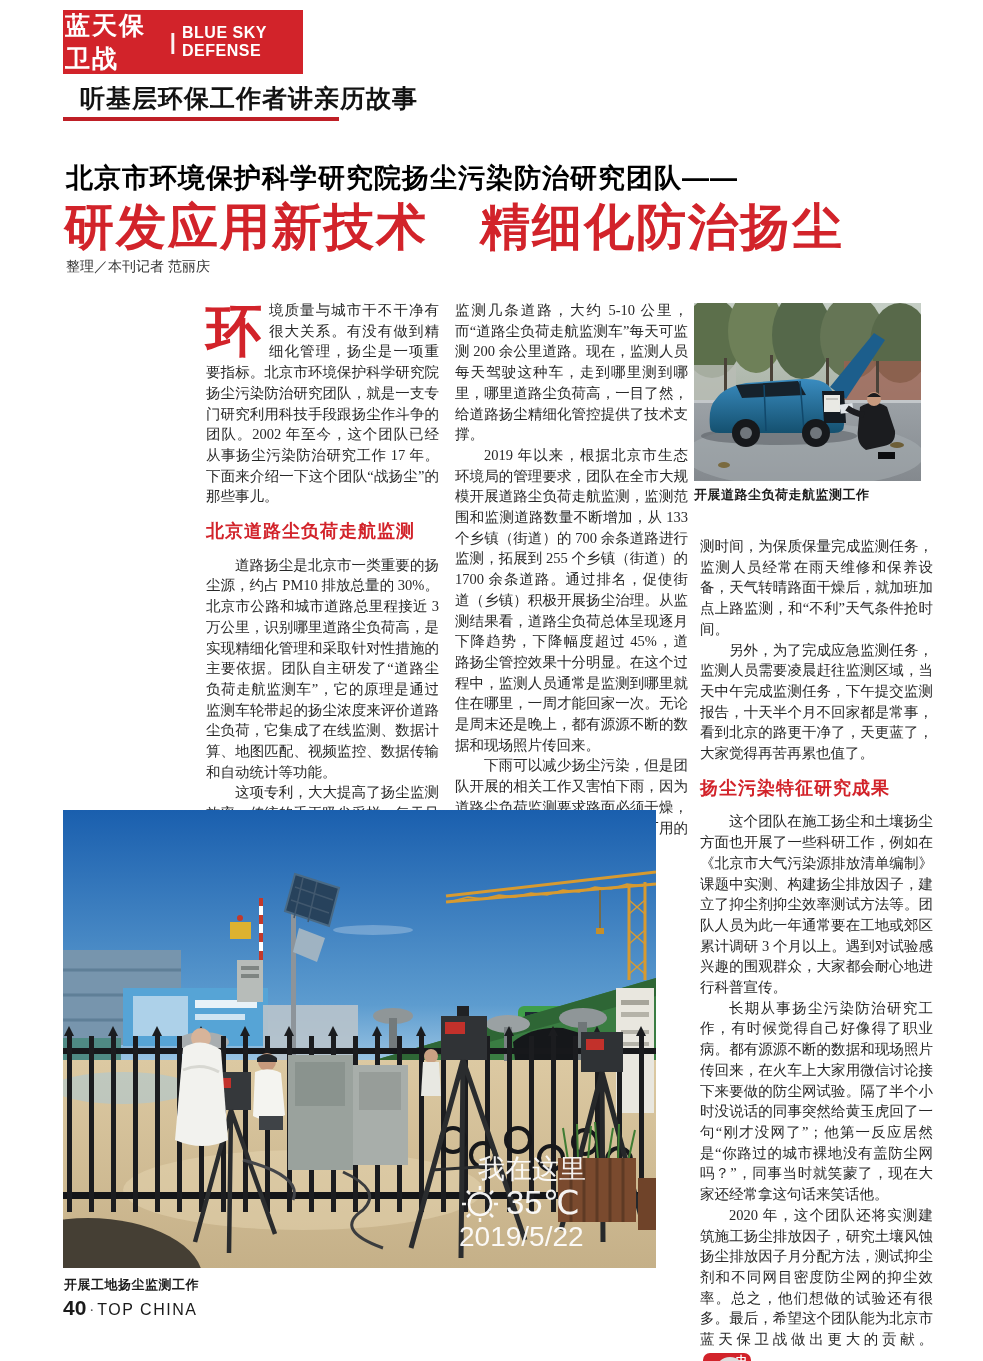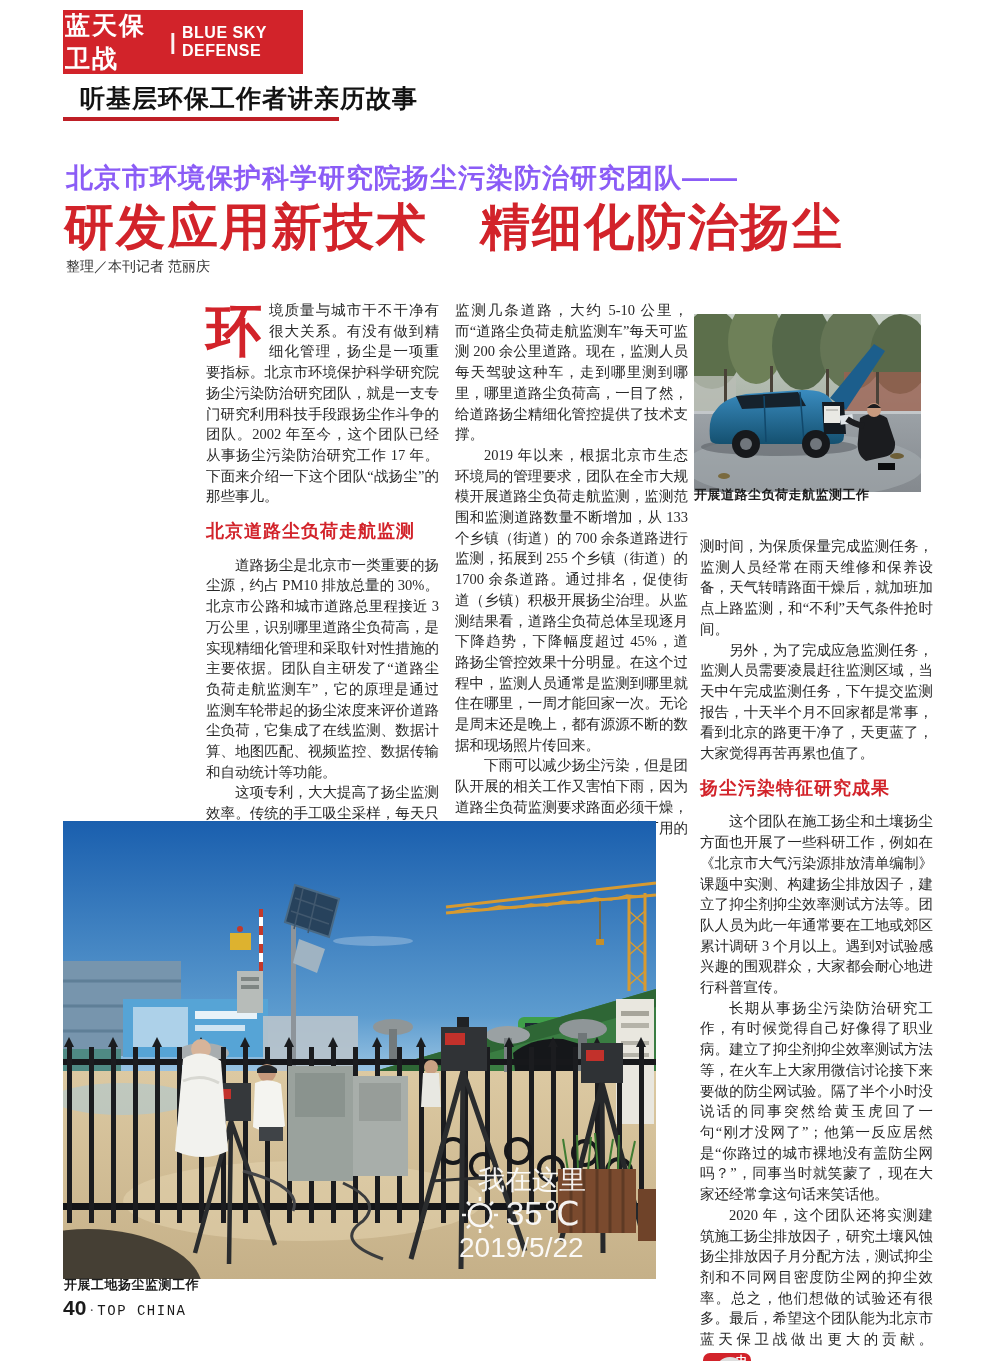--- a/index.html
+++ b/index.html
@@ -9,47 +9,47 @@
   .banner{position:absolute;left:63px;top:10px;width:240px;height:64px;background:#d2232a;
           display:flex;align-items:center;padding-left:2px;box-sizing:border-box;
           font-family:"Liberation Sans","DejaVu Sans",sans-serif;color:#fff;}
   .banner-cn{font-size:25px;font-weight:bold;letter-spacing:2px;}
   .banner-divider{font-size:22px;font-weight:bold;margin:0 6px 0 8px;opacity:.95;}
   .banner-en{font-size:16px;font-weight:bold;letter-spacing:0.5px;}
   .series{position:absolute;left:63px;top:82px;width:400px;font-family:Liberation Mono, monospace;
           font-size:25px;font-weight:bold;color:#121212;letter-spacing:1px;margin-left:17px;}
   .series-rule{position:absolute;left:63px;top:117px;width:276px;height:4px;background:#bf1f26;}
   .kicker{position:absolute;left:66px;top:160px;width:860px;font-family:"Liberation Sans","DejaVu Sans",sans-serif;
-          font-size:27px;font-weight:bold;color:#8b5cf6;letter-spacing:1px;}
+          font-size:27px;font-weight:bold;color:#000000;letter-spacing:1px;}
   .headline{position:absolute;left:64px;top:194px;width:900px;font-family:"Liberation Sans","DejaVu Sans",sans-serif;
           font-size:50px;font-weight:bold;color:#d2232a;letter-spacing:2px;}
   .byline{position:absolute;left:66px;top:258px;font-family:"Liberation Sans","DejaVu Sans",sans-serif;
           font-size:14px;color:#333;}
   
   .col{position:absolute;width:233px;font-size:14.5px;line-height:20.7px;text-align:justify;
        text-justify:inter-character;word-break:break-all;}
   .col p{margin:0;}
   .col p.indent{text-indent:2em;}
   .dropcap{float:left;font-family:"Liberation Sans","DejaVu Sans",sans-serif;font-weight:bold;
            font-size:56px;line-height:56px;color:#d2232a;margin:3px 7px 0 0;}
   .subhead{font-family:"Liberation Sans","DejaVu Sans",sans-serif;font-size:18px;font-weight:bold;
            color:#d2232a;text-align:left;margin:14px 0 13px 0;letter-spacing:1px;}
   .endmark{display:inline-block;background:#d2232a;color:#fff;font-family:"Liberation Sans",sans-serif;
            font-size:11px;font-weight:bold;line-height:14px;padding:0 4px;border-radius:8px;
            vertical-align:1px;margin-left:3px;}
   
-  .photo{position:absolute;display:block;margin-top:11px;}
+  .photo{position:absolute;display:block;}
   .photo svg{display:block;}
   .caption{position:absolute;font-family:"Liberation Sans","DejaVu Sans",sans-serif;
            font-size:13px;font-weight:bold;color:#1c1c1c;letter-spacing:0.5px;}
   
   .footer{position:absolute;left:63px;top:1296px;display:flex;align-items:baseline;gap:3px;}
   .footer .pagenum{font-family:"Liberation Sans","DejaVu Sans",sans-serif;font-size:21px;font-weight:bold;color:#1a1a1a;}
   .footer .dot{color:#555;font-size:15px;}
-  .footer .mag{font-family:Liberation Mono, monospace;font-size:14px;letter-spacing:1.5px;color:#1a1a1a;}
+  .footer .mag{font-family:Liberation Sans, sans-serif;font-size:16px;letter-spacing:1.5px;color:#1a1a1a;}
   .wm-logo{position:absolute;left:712px;top:1356px;width:260px;display:flex;align-items:center;gap:8px;}
   .wm-logo .wm-text{font-family:"Liberation Sans","DejaVu Sans",sans-serif;font-size:28px;font-weight:bold;
           color:#d9d9d9;letter-spacing:1px;white-space:nowrap;}
 </style>
 </head>
 <body>
 
 <div class="page">
 
   <div class="banner">
@@ -77,21 +77,21 @@
     <p>监测几条道路，大约 5-10 公里，而“道路尘负荷走航监测车”每天可监测 200 余公里道路。现在，监测人员每天驾驶这种车，走到哪里测到哪里，哪里道路尘负荷高，一目了然，给道路扬尘精细化管控提供了技术支撑。</p>
     <p class="indent">2019 年以来，根据北京市生态环境局的管理要求，团队在全市大规模开展道路尘负荷走航监测，监测范围和监测道路数量不断增加，从 133 个乡镇（街道）的 700 余条道路进行监测，拓展到 255 个乡镇（街道）的 1700 余条道路。通过排名，促使街道（乡镇）积极开展扬尘治理。从监测结果看，道路尘负荷总体呈现逐月下降趋势，下降幅度超过 45%，道路扬尘管控效果十分明显。在这个过程中，监测人员通常是监测到哪里就住在哪里，一周才能回家一次。无论是周末还是晚上，都有源源不断的数据和现场照片传回来。</p>
     <p class="indent">下雨可以减少扬尘污染，但是团队开展的相关工作又害怕下雨，因为道路尘负荷监测要求路面必须干燥，夏天频繁地下雨，会大大压缩可用的监</p>
   </div>
 
   <div class="col" style="left:700px;top:492px;margin-top:44px;">
     <p>测时间，为保质保量完成监测任务，监测人员经常在雨天维修和保养设备，天气转晴路面干燥后，就加班加点上路监测，和“不利”天气条件抢时间。</p>
     <p class="indent">另外，为了完成应急监测任务，监测人员需要凌晨赶往监测区域，当天中午完成监测任务，下午提交监测报告，十天半个月不回家都是常事，看到北京的路更干净了，天更蓝了，大家觉得再苦再累也值了。</p>
     <div class="subhead">扬尘污染特征研究成果</div>
     <p class="indent">这个团队在施工扬尘和土壤扬尘方面也开展了一些科研工作，例如在《北京市大气污染源排放清单编制》课题中实测、构建扬尘排放因子，建立了抑尘剂抑尘效率测试方法等。团队人员为此一年通常要在工地或郊区累计调研 3 个月以上。遇到对试验感兴趣的围观群众，大家都会耐心地进行科普宣传。</p>
-    <p class="indent">长期从事扬尘污染防治研究工作，有时候觉得自己好像得了职业病。建立了抑尘剂抑尘效率测试方法等，在火车上大家用微信讨论接下来要做的防尘网试验。隔了半个小时没说话的同事突然给黄玉虎回了一句“刚才没网了”；他第一反应居然是“你路过的城市裸地没有盖防尘网吗？”，同事当时就笑蒙了，现在大家还经常拿这句话来笑话他。</p>
+    <p class="indent">长期从事扬尘污染防治研究工作，有时候觉得自己好像得了职业病。都有源源不断的数据和现场照片传回来，在火车上大家用微信讨论接下来要做的防尘网试验。隔了半个小时没说话的同事突然给黄玉虎回了一句“刚才没网了”；他第一反应居然是“你路过的城市裸地没有盖防尘网吗？”，同事当时就笑蒙了，现在大家还经常拿这句话来笑话他。</p>
     <p class="indent"><span>2020 年，这个团队还将实测建筑施工扬尘排放因子，研究土壤风蚀扬尘排放因子月分配方法，测试抑尘剂和不同网目密度防尘网的抑尘效率。总之，他们想做的试验还有很多。最后，希望这个团队能为北京市蓝天保卫战做出更大的贡献。</span><span class="endmark">中</span></p>
   </div>
 
   <div class="photo" style="left:694px;top:303px;width:227px;height:178px;">
     <svg width="227" height="178" viewBox="0 0 227 178">
       <defs>
         <linearGradient id="p1sky" x1="0" y1="0" x2="0" y2="1">
           <stop offset="0" stop-color="#c6cfc6"></stop>
             <stop offset="1" stop-color="#a9b2a6"></stop>
         </linearGradient>

